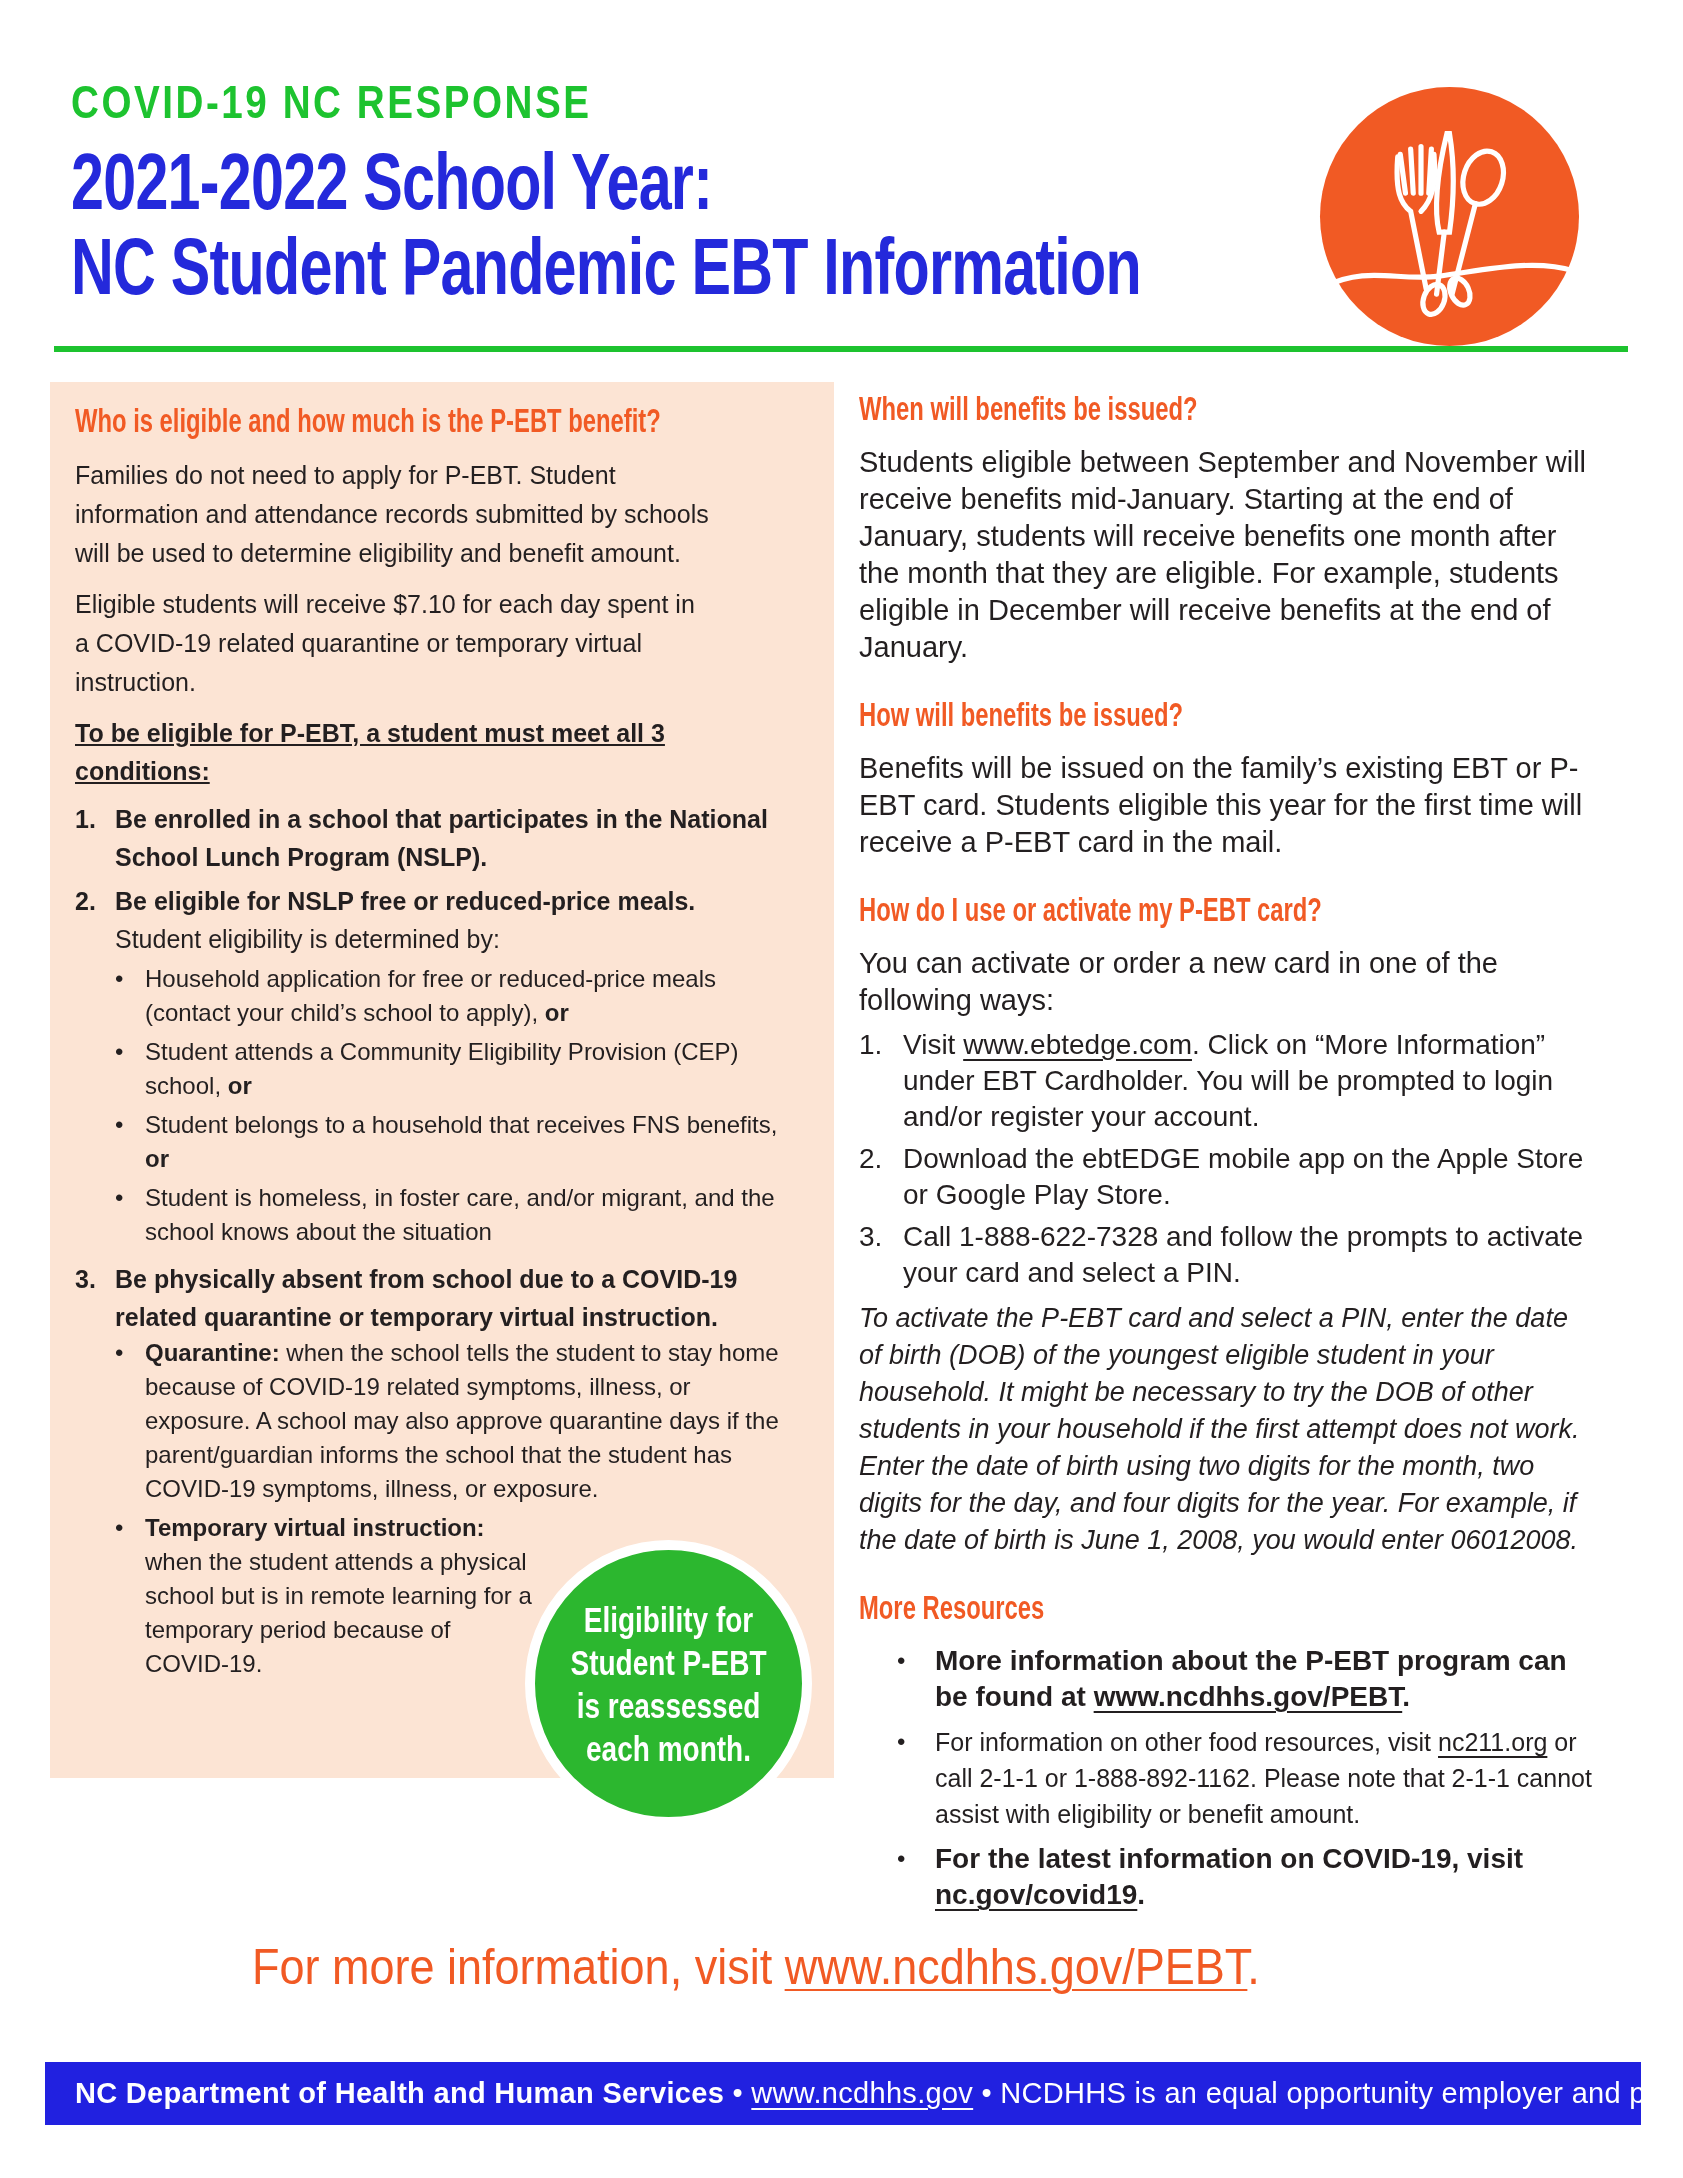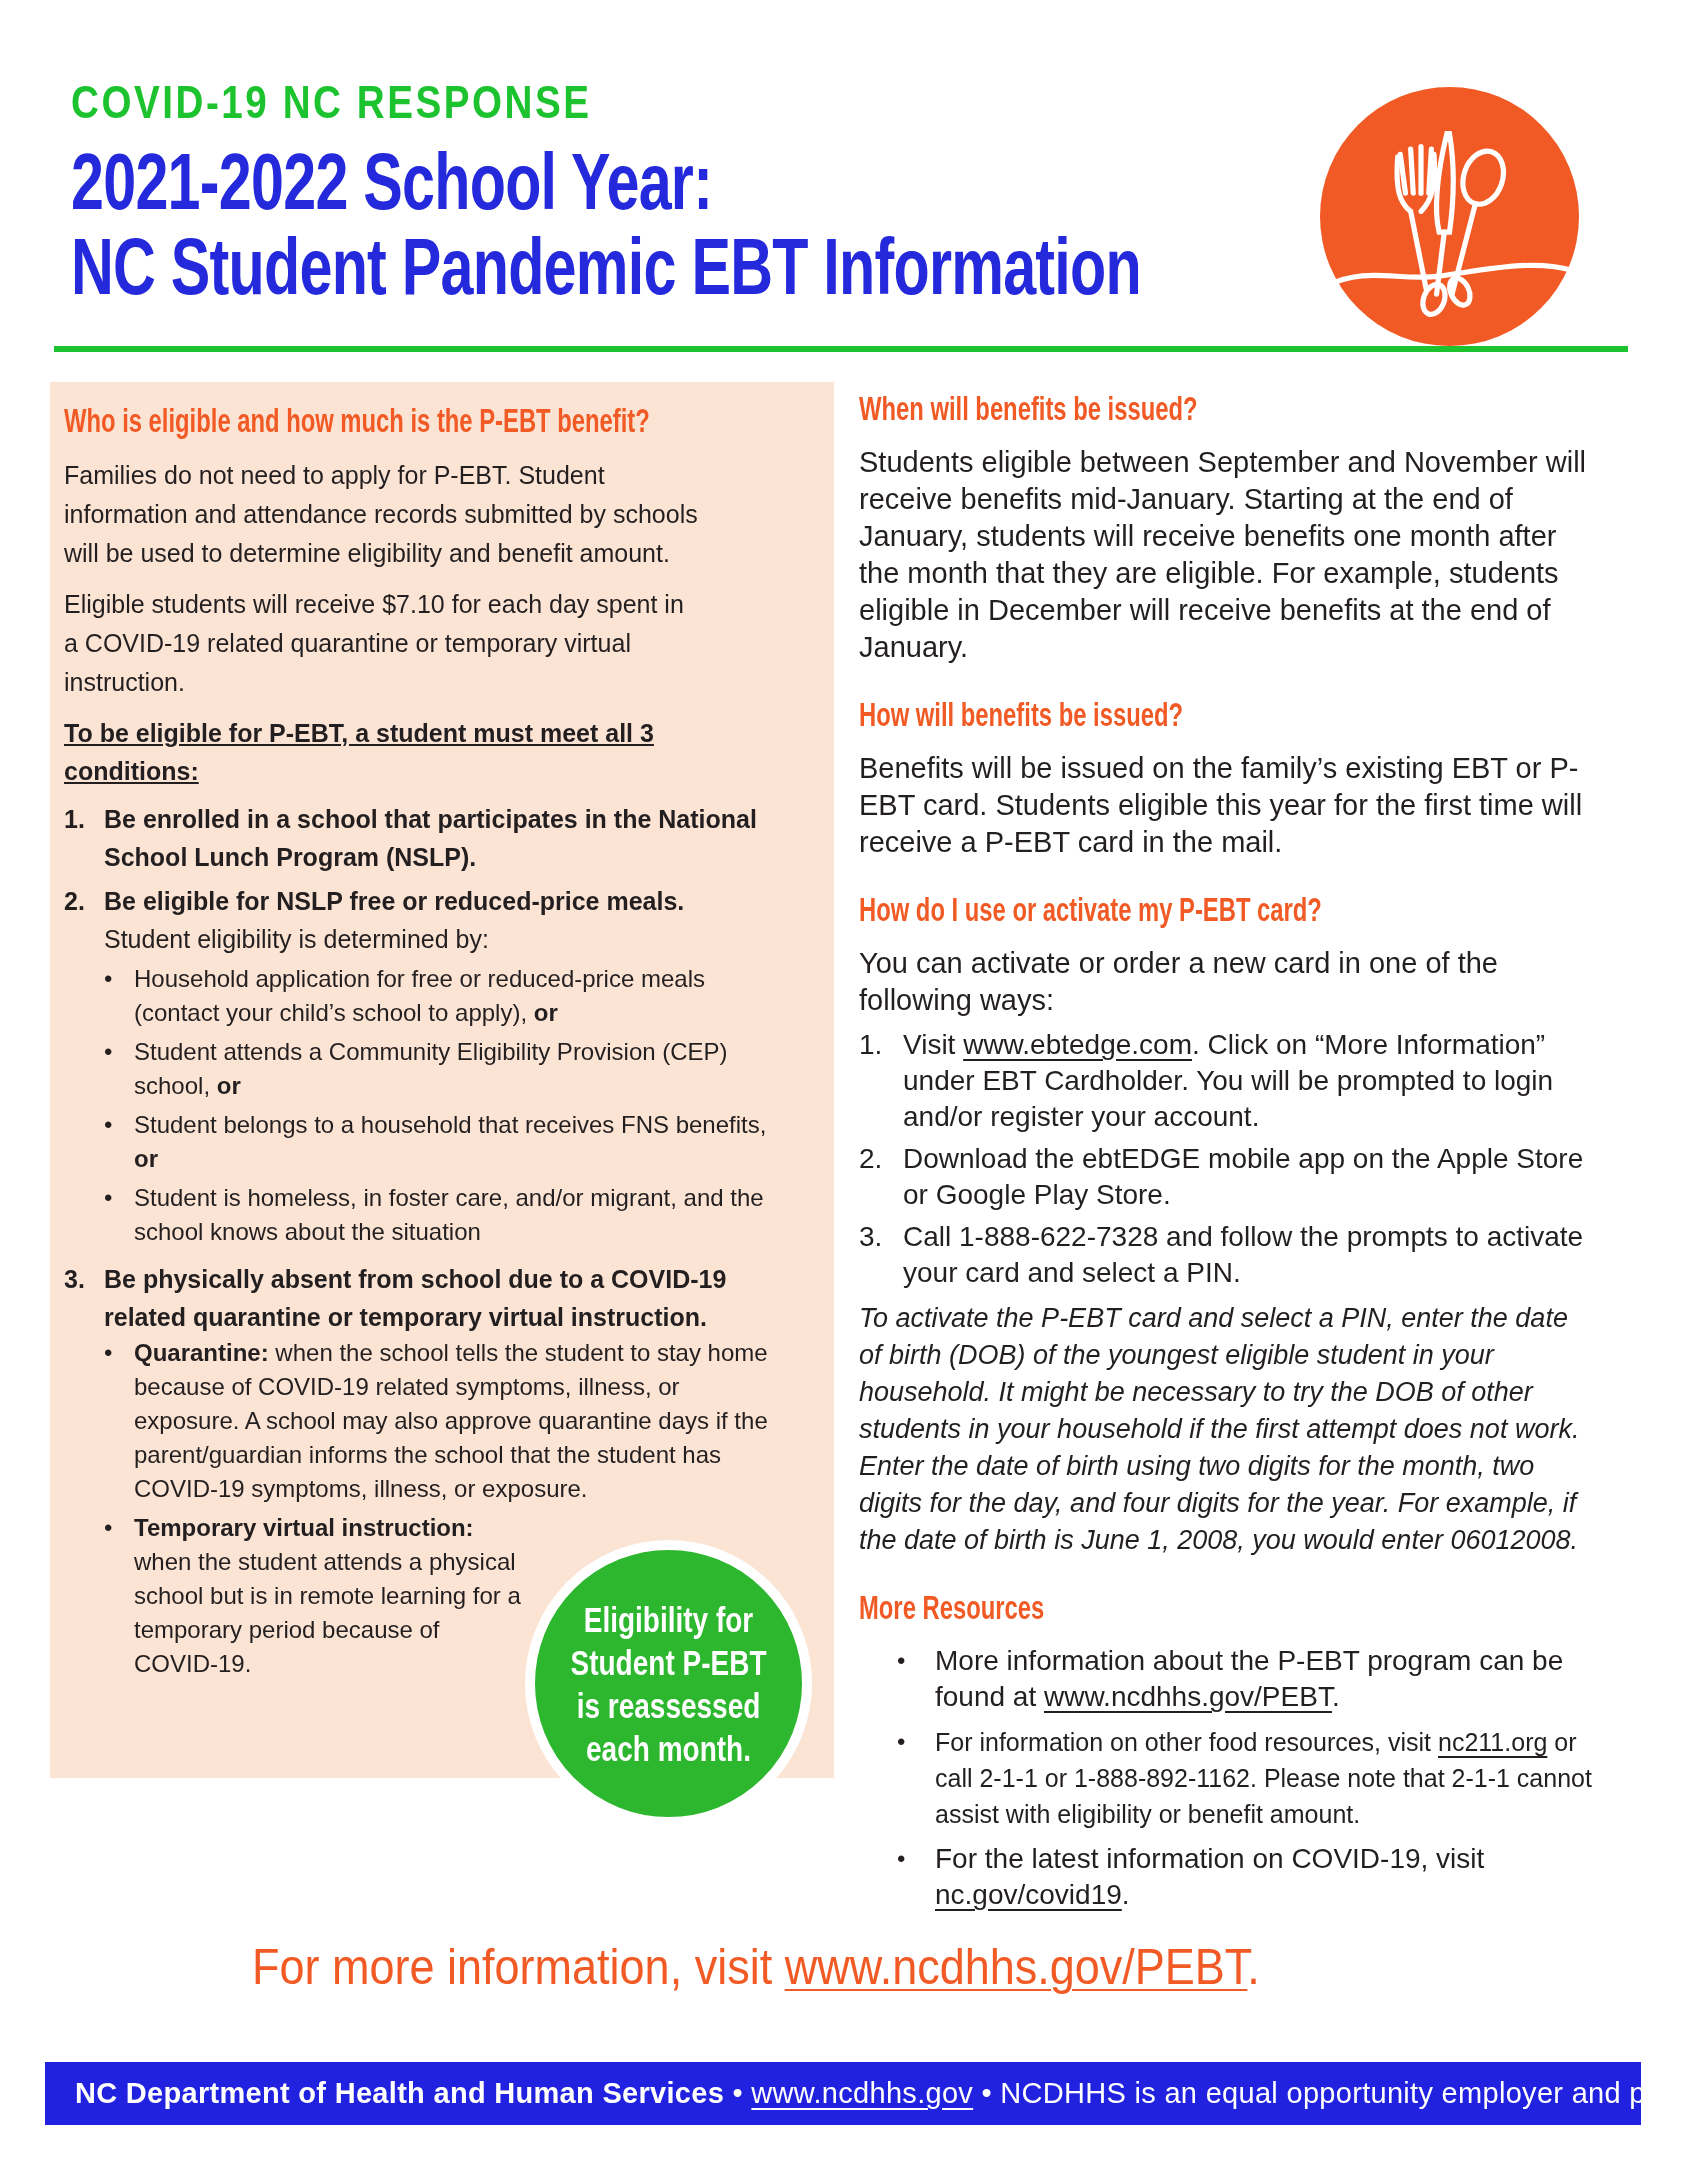--- a/index.html
+++ b/index.html
@@ -11,21 +11,21 @@
   .title{left:71px;top:139px;}
   .title-line{font-size:79px;font-weight:700;color:#2429db;line-height:85px;transform:scaleX(.75);transform-origin:left top;white-space:nowrap;letter-spacing:-1px;}
   .logo-circle{left:1320px;top:87px;width:259px;height:259px;border-radius:50%;background:#f15a24;z-index:2;display:flex;align-items:center;justify-content:center;}
   .logo-circle svg{width:100%;height:100%;}
   .green-rule{left:54px;top:346px;width:1574px;height:6px;background:#1dc32f;z-index:1;}
 
   
   .h2{font-size:34px;font-weight:700;color:#f15a24;line-height:40px;transform:scaleX(.7);transform-origin:left top;white-space:nowrap;margin:0;}
 
   
-  .peach{left:50px;top:382px;width:784px;height:1396px;background:#fce4d4;box-sizing:border-box;padding:18px 26px 0 14px;}
+  .peach{left:50px;top:382px;width:784px;height:1396px;background:#fce4d4;box-sizing:border-box;padding:18px 26px 0 25px;}
   .peach .h2{margin:0 0 16px 0;}
   .lp{font-size:25px;line-height:39px;margin:0 0 12px 0;max-width:634px;}
   .lp-bold{font-size:25px;line-height:38px;font-weight:700;margin:0 0 10px 0;max-width:693px;text-decoration:underline;}
   .cond{display:grid;grid-template-columns:40px 1fr;margin:0 0 6px 0;}
   .cond-num{font-size:25px;line-height:38px;font-weight:700;}
   .cond-lead{font-size:25px;line-height:38px;font-weight:700;max-width:693px;}
   .sub-intro{font-size:25px;line-height:38px;margin:0 0 4px 0;}
   .lb{display:grid;grid-template-columns:30px 1fr;margin:0 0 5px 0;}
   .lb::before{content:"\2022";font-size:24px;line-height:34px;}
   .lb > div{font-size:24px;line-height:34px;max-width:634px;}
@@ -40,21 +40,21 @@
   .rcol .h2{margin:0 0 16px 0;}
   .rsec{margin:0 0 28px 0;}
   .rp{font-size:29px;line-height:37px;margin:0 0 0 0;}
   .rintro{font-size:29px;line-height:37px;margin:0 0 8px 0;}
   .step{display:grid;grid-template-columns:44px 1fr;margin:0 0 6px 0;}
   .step-num,.step-text{font-size:28px;line-height:36px;}
   .rnote{font-size:27px;line-height:37px;font-style:italic;margin:9px 0 0 0;}
   .rb{display:grid;grid-template-columns:38px 1fr;margin:0 0 9px 0;padding-left:38px;box-sizing:border-box;width:100%;}
   .rb::before{content:"\2022";font-size:24px;line-height:36px;}
   .rb > div{line-height:36px;}
-  .rb.big > div{font-size:28px;}
+  .rb.big > div{font-size:28px;font-weight:bold;}
   .rb.small > div{font-size:25px;}
 
   
   .cta{left:0;top:1938px;width:1511px;text-align:center;color:#f15a24;font-size:50px;line-height:59px;}
   .cta-inner{display:inline-block;transform:scaleX(.9);transform-origin:center top;white-space:nowrap;}
   .footer-bar{left:45px;top:2062px;width:1596px;height:63px;background:#2121e0;color:#fff;display:flex;align-items:center;box-sizing:border-box;padding-left:30px;font-size:29px;letter-spacing:0.3px;white-space:nowrap;}
 
   .rt-b{font-weight:700;}
   .rt-i{}
   .rt-u{text-decoration:underline;text-decoration-thickness:2px;text-underline-offset:5px;}

